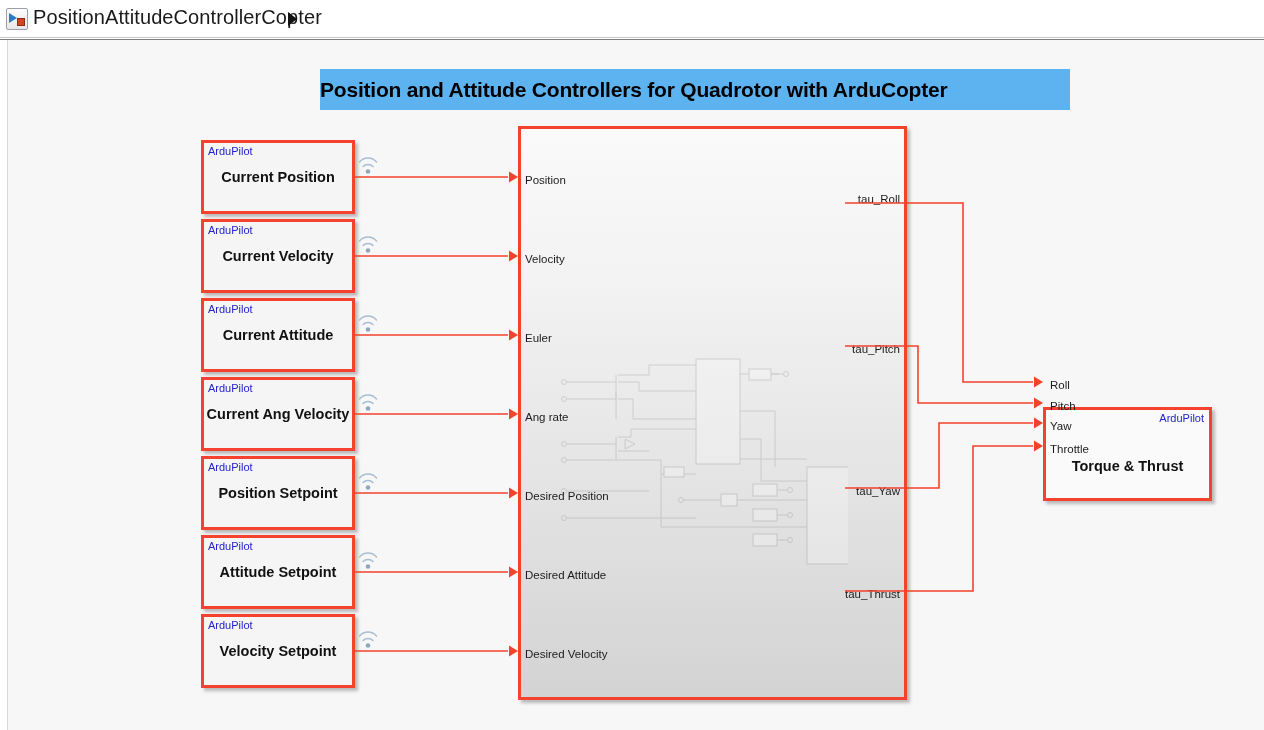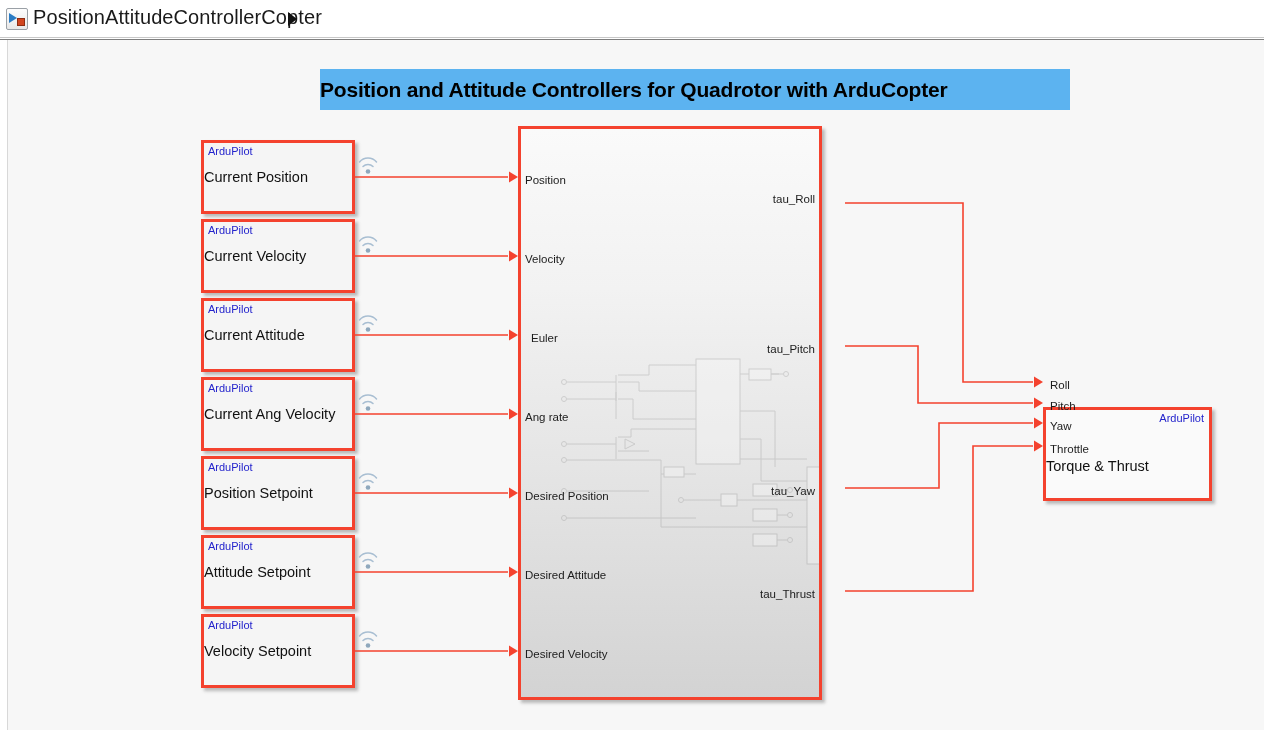--- a/index.html
+++ b/index.html
@@ -123,38 +123,39 @@
   }
   .ap-tag.right {
     left: auto;
     right: 5px;
   }
   .ap-label {
     position: absolute;
     left: 0; right: 0;
     top: 50%;
     transform: translateY(-50%);
+    text-align: center;
     font-size: 14.5px;
-    font-weight: normal;
+    font-weight: bold;
     color: #111111;
     white-space: nowrap;
   }
 
   
   .wifi-icon {
     position: absolute;
     width: 20px; height: 22px;
   }
   .wifi-icon svg { display: block; }
 
   
   #subsystem {
     position: absolute;
     left: 518px; top: 86px;
-    width: 304px; height: 574px;
+    width: 389px; height: 574px;
     box-sizing: border-box;
     border: 3px solid #f4422e;
     background: linear-gradient(to bottom, #fafafa 0%, #f2f2f2 28%, #e4e4e4 62%, #d3d3d3 100%);
     box-shadow: 3px 3px 3px rgba(110,110,110,0.45);
     overflow: hidden;
   }
   .sub-in-label {
     position: absolute;
     left: 4px;
     font-size: 11.5px;
@@ -396,21 +397,21 @@
         <circle cx="269" cy="386" r="2.5"></circle>
 
         <rect x="232" y="405" width="24" height="12" fill="#fbfbfb"></rect>
         <line x1="256" y1="411" x2="266" y2="411"></line>
         <circle cx="269" cy="411" r="2.5"></circle>
       </g>
     </svg>
     <div id="sub-input-labels">
         <div class="sub-in-label" style="top: 51px;">Position</div>
         <div class="sub-in-label" style="top: 130px;">Velocity</div>
-        <div class="sub-in-label" style="top: 209px; margin-left: 6px;">Euler</div>
+        <div class="sub-in-label" style="top: 209px;">Euler</div>
         <div class="sub-in-label" style="top: 288px;">Ang rate</div>
         <div class="sub-in-label" style="top: 367px;">Desired Position</div>
         <div class="sub-in-label" style="top: 446px;">Desired Attitude</div>
         <div class="sub-in-label" style="top: 525px;">Desired Velocity</div>
       </div>
     <div id="sub-output-labels">
         <div class="sub-out-label" style="top: 70px; padding-left: 33px;">tau_Roll</div>
         <div class="sub-out-label" style="top: 220px;">tau_Pitch</div>
         <div class="sub-out-label" style="top: 362px;">tau_Yaw</div>
         <div class="sub-out-label" style="top: 465px;">tau_Thrust</div>

